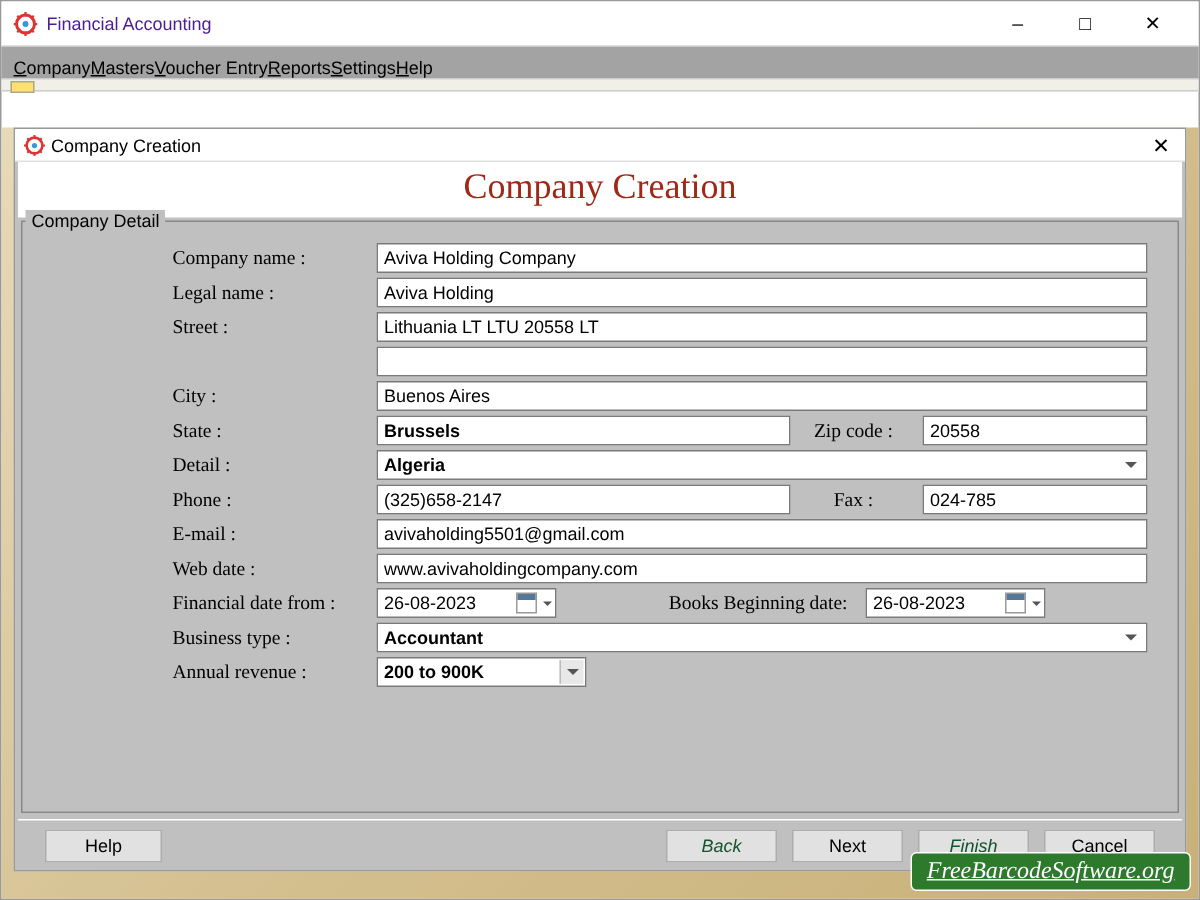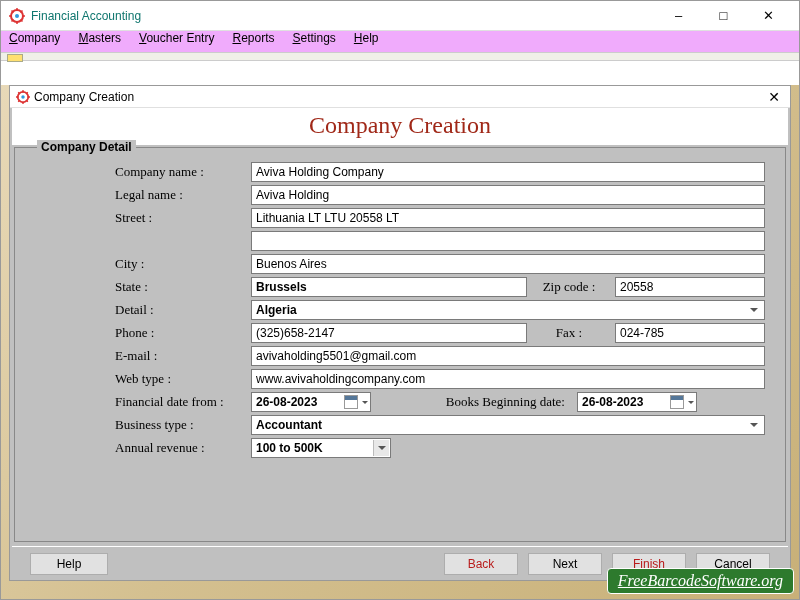--- a/index.html
+++ b/index.html
@@ -28,44 +28,43 @@
       padding: 0 8px;
       border-bottom: 1px solid #e0e0e0;
     }
     .titlebar .app-icon {
       width: 16px; height: 16px;
       margin-right: 6px;
     }
     .titlebar .title {
       flex: 1;
       font-size: 12px;
-      color: #0f766e;
+      color: #4c1d95;
     }
     .titlebar .win-controls {
       display: flex;
       gap: 0;
     }
     .titlebar .win-btn {
       width: 45px;
       height: 30px;
       display: flex;
       align-items: center;
       justify-content: center;
       cursor: pointer;
       font-size: 13px;
       font-family: "Segoe UI Symbol", sans-serif;
     }
     .menubar {
       height: 22px;
       display: flex;
-      align-items: flex-start;
+      align-items: flex-end;
       padding: 0 8px;
-      gap: 18px;
       border-bottom: 1px solid #ccc;
-      background: #f0abfc;
+      background: #a3a3a3;
     }
     .menubar .menu-item {
       font-size: 12px;
       cursor: pointer;
     }
     .menubar .first-letter { text-decoration: underline; }
     .toolbar-strip {
       height: 8px;
       background: #f0f0e8;
       border-bottom: 1px solid #ccc;
@@ -139,24 +138,24 @@
       flex: 1;
       border: 1px solid #888;
       margin: 2px 2px 4px 2px;
       position: relative;
       padding: 14px 10px 6px 10px;
       background: #c0c0c0;
     }
     .groupbox-label {
       position: absolute;
       top: -8px;
-      left: 22px;
+      left: 2px;
       background: #c0c0c0;
       padding: 0 4px;
-      font-weight: bold;
+      font-weight: normal;
       font-size: 12px;
     }
     .form-grid {
       display: grid;
       grid-template-columns: 130px 1fr;
       gap: 3px 6px;
       align-items: center;
       padding-left: 90px;
       padding-right: 10px;
     }
@@ -202,21 +201,21 @@
       padding-right: 4px;
     }
     .date-field {
       display: flex;
       align-items: center;
       background: #fff;
       border: 1px solid #7a7a7a;
       height: 20px;
       padding: 0 2px 0 4px;
       font-size: 12px;
-      font-weight: bold;
+      font-weight: normal;
     }
     .date-field .val { flex: 1; }
     .date-field .cal-icon {
       width: 14px; height: 14px;
       background: #fff;
       border: 1px solid #999;
       position: relative;
       margin-right: 2px;
     }
     .date-field .cal-icon::before {
@@ -280,22 +279,23 @@
       border: 1px solid #adadad;
       font-size: 12px;
       cursor: pointer;
       display: flex;
       align-items: center;
       justify-content: center;
       font-family: "Segoe UI", sans-serif;
     }
     .btn.help { width: 78px; }
     .btn.disabled {
-      color: #b91c1c;
+      color: #14532d;
       cursor: default;
+      font-style: italic;
     }
     .watermark {
       position: absolute;
       bottom: 6px;
       right: 6px;
       background: #2d7a2d;
       color: #fff;
       font-family: "Times New Roman", serif;
       font-style: italic;
       font-size: 16px;
@@ -392,21 +392,21 @@
             <span class="label">Phone :</span>
             <div class="row-split">
               <input class="input-text" style="flex: 1 1 0%;" value="(325)658-2147">
               <span class="sub-label" style="width:72px;text-align:center">Fax :</span>
               <input class="input-text" style="width: 150px;" value="024-785">
             </div>
 
             <span class="label">E-mail :</span>
             <input class="input-text" value="avivaholding5501@gmail.com" style="">
 
-            <span class="label">Web type :</span>
+            <span class="label">Web date :</span>
             <input class="input-text" value="www.avivaholdingcompany.com" style="">
 
             <span class="label">Financial date from :</span>
             <div class="row-split">
               <div class="date-field" style="width:120px">
                 <span class="val">26-08-2023</span>
                 <span class="cal-icon"></span>
                 <span class="dd"></span>
               </div>
               <span class="sub-label" style="flex:1;text-align:right">Books Beginning date:</span>
@@ -419,21 +419,21 @@
             </div>
 
             <span class="label">Business type :</span>
             <div class="select-box">
                 <span>Accountant</span>
               </div>
 
             <span class="label">Annual revenue :</span>
             <div>
               <div class="select-narrow">
-                <span>100 to 500K</span>
+                <span>200 to 900K</span>
                 <span class="chev"></span>
               </div>
             </div>
           </div>
         </div>
 
         <div class="button-bar">
           <div class="btn help">Help</div>
           <div class="spacer"></div>
           <div class="btn disabled">Back</div>

